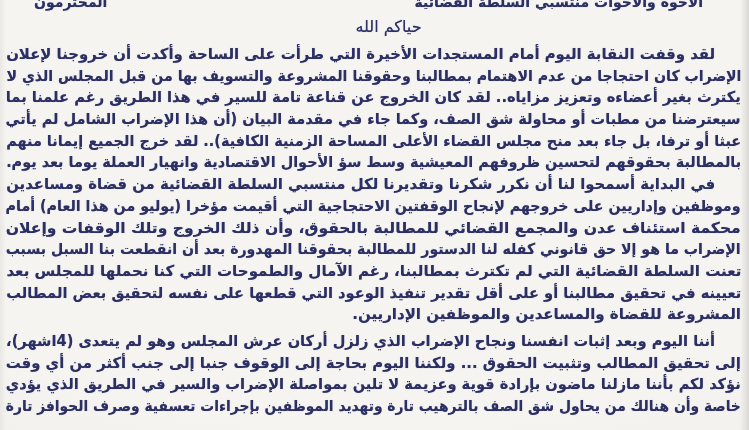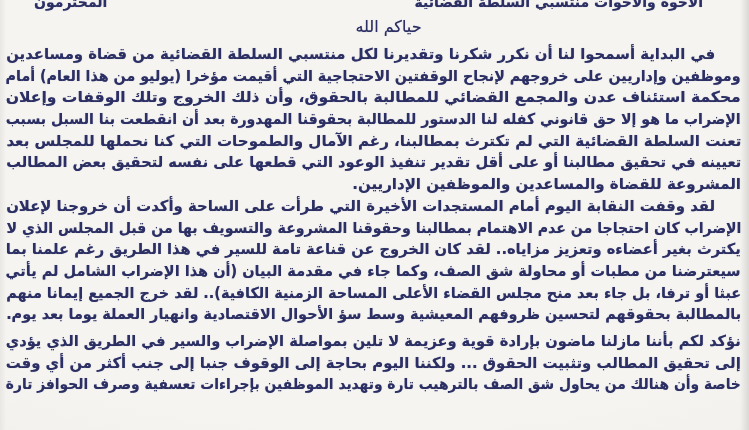--- a/index.html
+++ b/index.html
@@ -66,39 +66,40 @@
 
   <div class="header-row">
     <span>الأخوة والأخوات منتسبي السلطة القضائية</span>
     <span>المحترمون</span>
   </div>
 
   <div class="greeting">حياكم الله</div>
 
   <div class="doc-body">
 
+    <div class="paragraph p2">
+      <div class="line first-line"><span style="transform: scaleX(0.9914);">لقد وقفت النقابة اليوم أمام المستجدات الأخيرة التي طرأت على الساحة وأكدت أن خروجنا لإعلان</span></div>
+      <div class="line"><span style="transform: scaleX(0.943);">الإضراب كان احتجاجا من عدم الاهتمام بمطالبنا وحقوقنا المشروعة والتسويف بها من قبل المجلس الذي لا</span></div>
+      <div class="line"><span style="transform: scaleX(0.9776);">يكترث بغير أعضاءه وتعزيز مزاياه.. لقد كان الخروج عن قناعة تامة للسير في هذا الطريق رغم علمنا بما</span></div>
+      <div class="line"><span style="transform: scaleX(0.9676);">سيعترضنا من مطبات أو محاولة شق الصف، وكما جاء في مقدمة البيان (أن هذا الإضراب الشامل لم يأتي</span></div>
+      <div class="line"><span style="transform: scaleX(0.9618);">عبثا أو ترفا، بل جاء بعد منح مجلس القضاء الأعلى المساحة الزمنية الكافية).. لقد خرج الجميع إيمانا منهم</span></div>
+      <div class="line"><span style="transform: scaleX(0.9606);">بالمطالبة بحقوقهم لتحسين ظروفهم المعيشية وسط سؤ الأحوال الاقتصادية وانهيار العملة يوما بعد يوم.</span></div>
+    </div>
+
     <div class="paragraph p1">
       <div class="line first-line"><span style="transform: scaleX(0.9913);">في البداية أسمحوا لنا أن نكرر شكرنا وتقديرنا لكل منتسبي السلطة القضائية من قضاة ومساعدين</span></div>
       <div class="line"><span style="transform: scaleX(0.9501);">وموظفين وإداريين على خروجهم لإنجاح الوقفتين الاحتجاجية التي أقيمت مؤخرا (يوليو من هذا العام) أمام</span></div>
       <div class="line"><span style="transform: scaleX(1.0371);">محكمة استئناف عدن والمجمع القضائي للمطالبة بالحقوق، وأن ذلك الخروج وتلك الوقفات وإعلان</span></div>
       <div class="line"><span style="transform: scaleX(0.9415);">الإضراب ما هو إلا حق قانوني كفله لنا الدستور للمطالبة بحقوقنا المهدورة بعد أن انقطعت بنا السبل بسبب</span></div>
       <div class="line"><span style="transform: scaleX(1.0049);">تعنت السلطة القضائية التي لم تكترث بمطالبنا، رغم الآمال والطموحات التي كنا نحملها للمجلس بعد</span></div>
       <div class="line"><span style="transform: scaleX(0.977);">تعيينه في تحقيق مطالبنا أو على أقل تقدير تنفيذ الوعود التي قطعها على نفسه لتحقيق بعض المطالب</span></div>
       <div class="line no-stretch"><span style="transform: scaleX(1);">المشروعة للقضاة والمساعدين والموظفين الإداريين.</span></div>
     </div>
 
-    <div class="paragraph p2">
-      <div class="line first-line"><span style="transform: scaleX(0.9914);">لقد وقفت النقابة اليوم أمام المستجدات الأخيرة التي طرأت على الساحة وأكدت أن خروجنا لإعلان</span></div>
-      <div class="line"><span style="transform: scaleX(0.943);">الإضراب كان احتجاجا من عدم الاهتمام بمطالبنا وحقوقنا المشروعة والتسويف بها من قبل المجلس الذي لا</span></div>
-      <div class="line"><span style="transform: scaleX(0.9776);">يكترث بغير أعضاءه وتعزيز مزاياه.. لقد كان الخروج عن قناعة تامة للسير في هذا الطريق رغم علمنا بما</span></div>
-      <div class="line"><span style="transform: scaleX(0.9676);">سيعترضنا من مطبات أو محاولة شق الصف، وكما جاء في مقدمة البيان (أن هذا الإضراب الشامل لم يأتي</span></div>
-      <div class="line"><span style="transform: scaleX(0.9618);">عبثا أو ترفا، بل جاء بعد منح مجلس القضاء الأعلى المساحة الزمنية الكافية).. لقد خرج الجميع إيمانا منهم</span></div>
-      <div class="line"><span style="transform: scaleX(0.9606);">بالمطالبة بحقوقهم لتحسين ظروفهم المعيشية وسط سؤ الأحوال الاقتصادية وانهيار العملة يوما بعد يوم.</span></div>
-    </div>
-
     <div class="paragraph p3">
+      <div class="line first-line"><span style="transform: scaleX(0.9751);">أننا اليوم وبعد إثبات انفسنا ونجاح الإضراب الذي زلزل أركان عرش المجلس وهو لم يتعدى (4اشهر)،</span></div>
+      <div class="line"><span style="transform: scaleX(0.9895);">إلى تحقيق المطالب وتثبيت الحقوق ... ولكننا اليوم بحاجة إلى الوقوف جنبا إلى جنب أكثر من أي وقت</span></div>
       <div class="line"><span style="transform: scaleX(0.9738);">نؤكد لكم بأننا مازلنا ماضون بإرادة قوية وعزيمة لا تلين بمواصلة الإضراب والسير في الطريق الذي يؤدي</span></div>
-      <div class="line"><span style="transform: scaleX(0.9895);">إلى تحقيق المطالب وتثبيت الحقوق ... ولكننا اليوم بحاجة إلى الوقوف جنبا إلى جنب أكثر من أي وقت</span></div>
       <div class="line"><span style="transform: scaleX(0.9224);">خاصة وأن هنالك من يحاول شق الصف بالترهيب تارة وتهديد الموظفين بإجراءات تعسفية وصرف الحوافز تارة</span></div>
     </div>
 
   </div>
 </div>
 
 </body></html>

